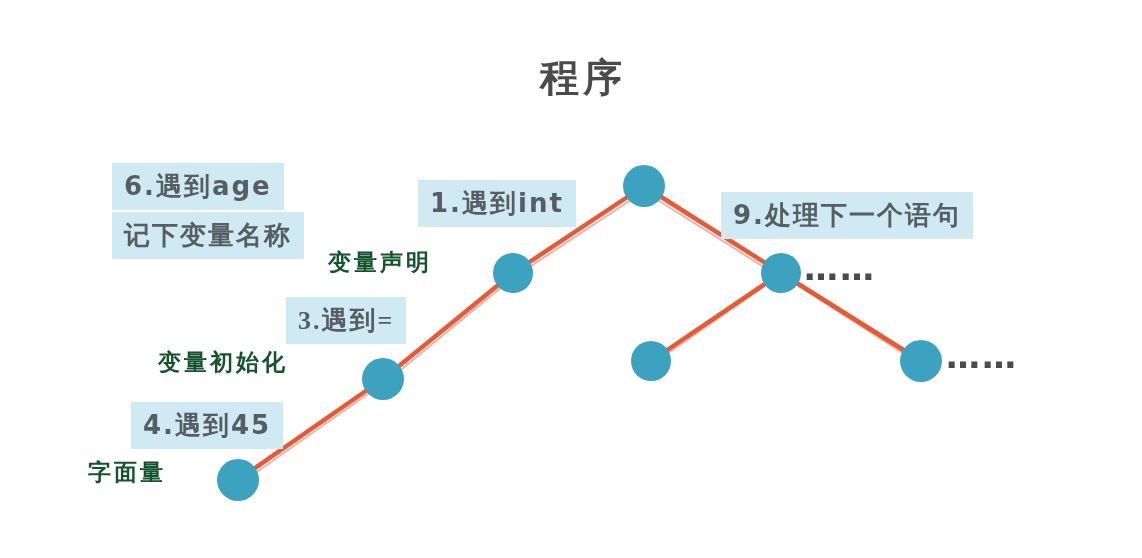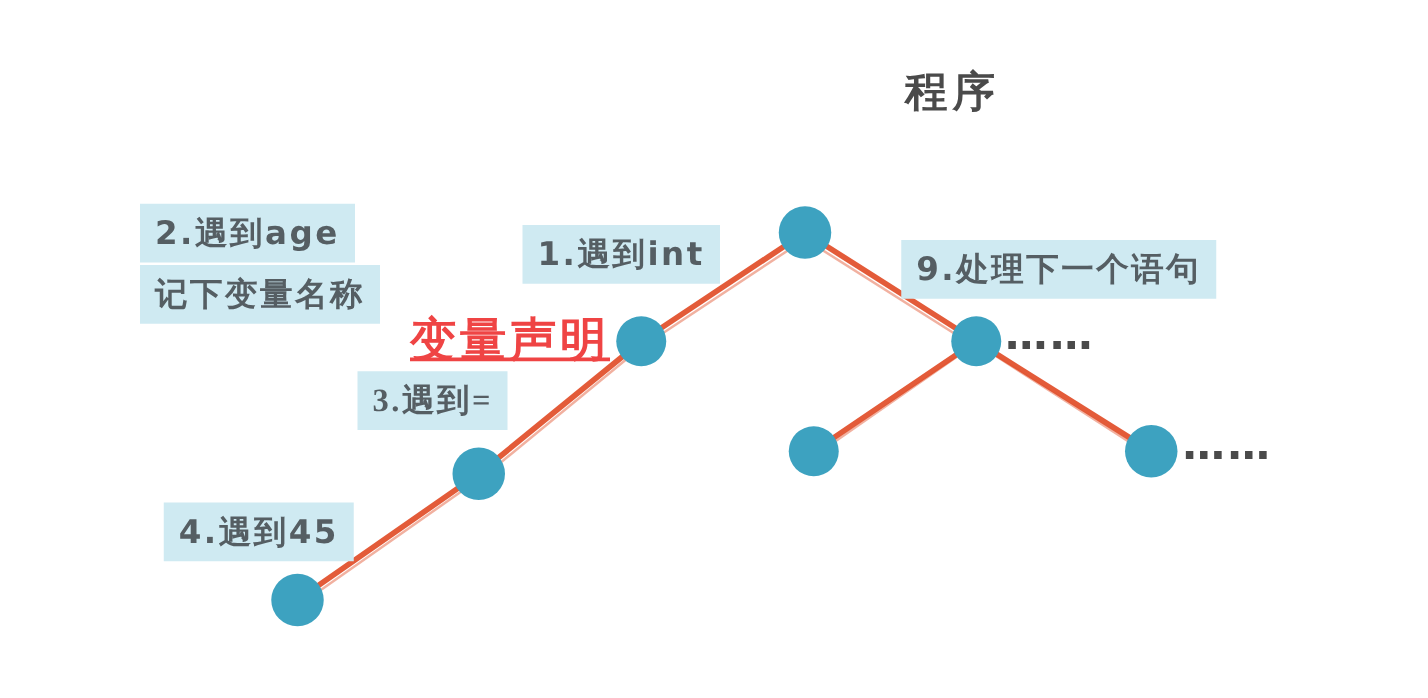--- a/index.html
+++ b/index.html
@@ -26,35 +26,34 @@
   .node {
     position: absolute;
     border-radius: 50%;
     background: #3da2c0;
   }
   .title {
     position: absolute;
     left: 540px;
     top: 48px;
     width: 260px;
-    text-align: right;
-    font-size: 34px;
+    text-align: left;
+    font-size: 39px;
     font-weight: bold;
     letter-spacing: 4px;
     line-height: 1.55;
     color: #4a4a4a;
   }
   .node-label {
     position: absolute;
-    font-size: 37px;
+    font-size: 23px;
     font-weight: bold;
     letter-spacing: 3px;
-    color: #ef4444;
+    color: #14532d;
     white-space: nowrap;
-    text-decoration: underline;
   }
   .note {
     position: absolute;
     font-size: 26px;
     font-weight: bold;
     letter-spacing: 2px;
     color: #555e63;
     white-space: nowrap;
   }
   .note .hl {
@@ -105,27 +104,29 @@
   <div class="node" style="left:217px; top:459px; width:42px; height:42px;"></div>
   <div class="node" style="left:761px; top:253px; width:40px; height:40px;"></div>
   <div class="node" style="left:631px; top:341px; width:40px; height:40px;"></div>
   <div class="node" style="left:900px; top:340px; width:42px; height:42px;"></div>
 
   <div class="title">
     <div>程序</div>
   </div>
 
   <div class="node-label" style="left:328px; top:247px;">变量声明</div>
+  <div class="node-label" style="left:158px; top:347px;">变量初始化</div>
+  <div class="node-label" style="left:88px; top:457px;">字面量</div>
 
   <div class="note" style="left:418px; top:180px;">
     <span class="hl">1.遇到int</span>
   </div>
 
   <div class="note two-line" style="left:112px; top:163px;">
-    <span class="hl">2.遇到age</span>
+    <span class="hl">6.遇到age</span>
     <span class="hl">记下变量名称</span>
   </div>
 
   <div class="note" style="left:286px; top:297px;font-family:Liberation Serif, serif;">
     <span class="hl">3.遇到=</span>
   </div>
 
   <div class="note" style="left:131px; top:402px;">
     <span class="hl">4.遇到45</span>
   </div>

